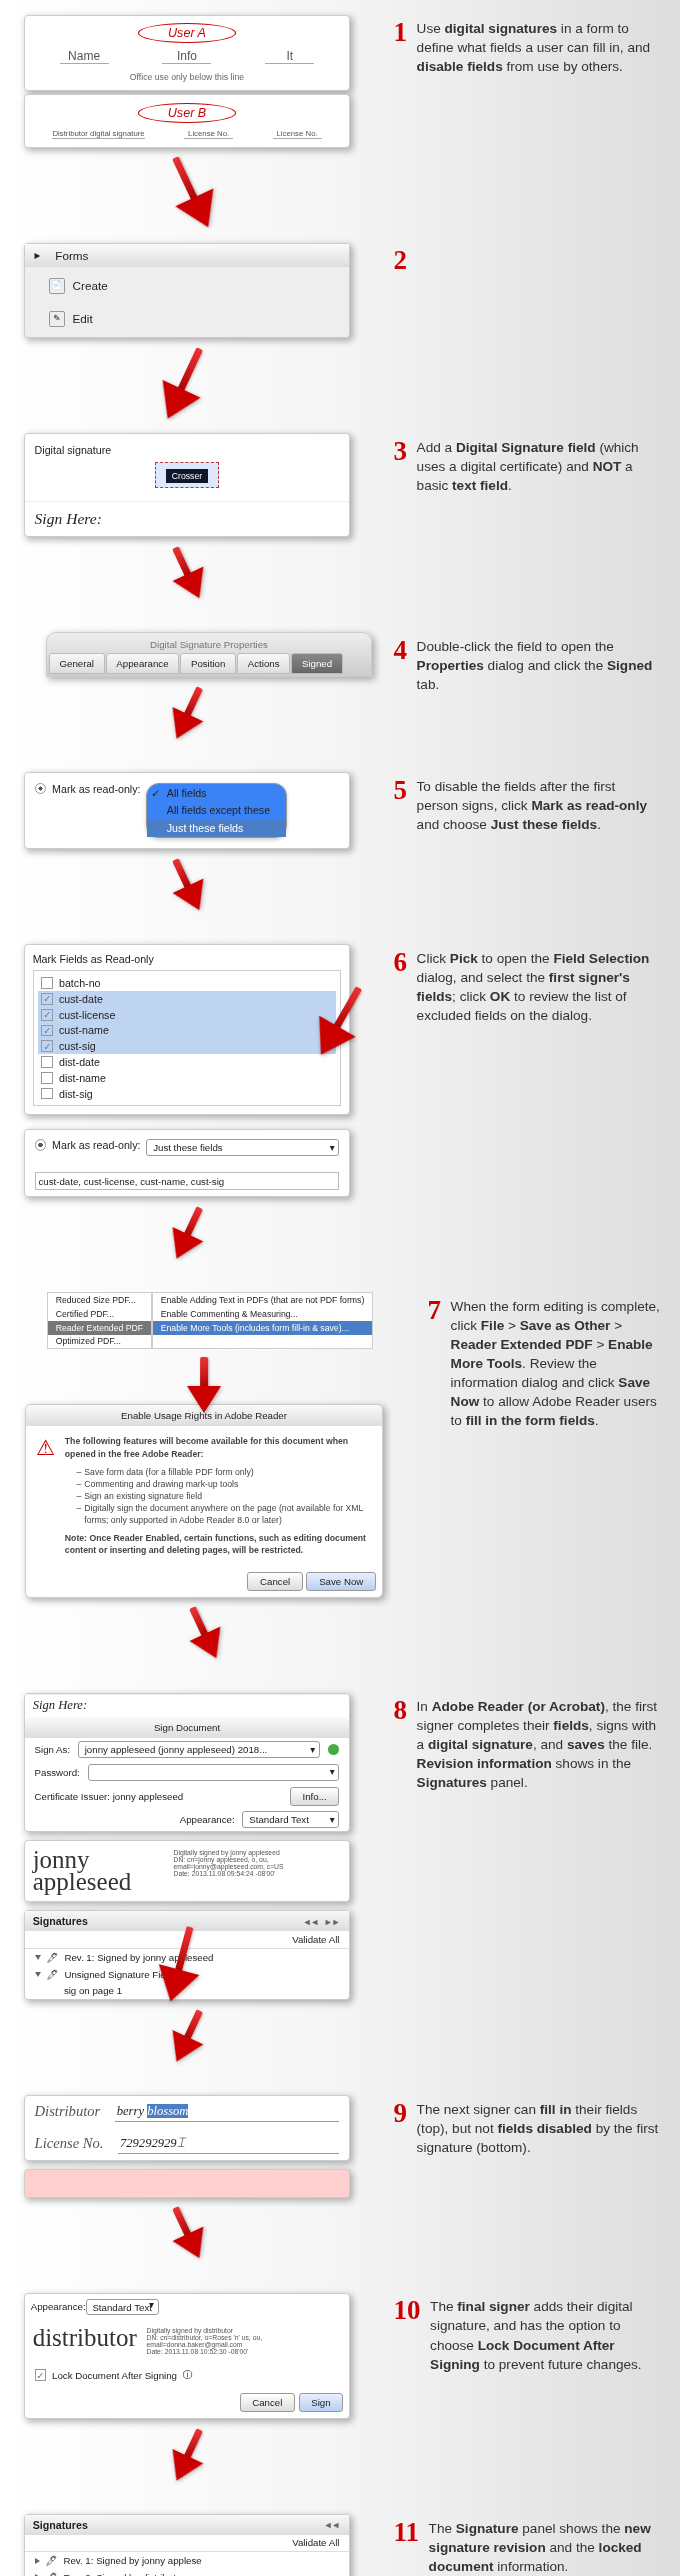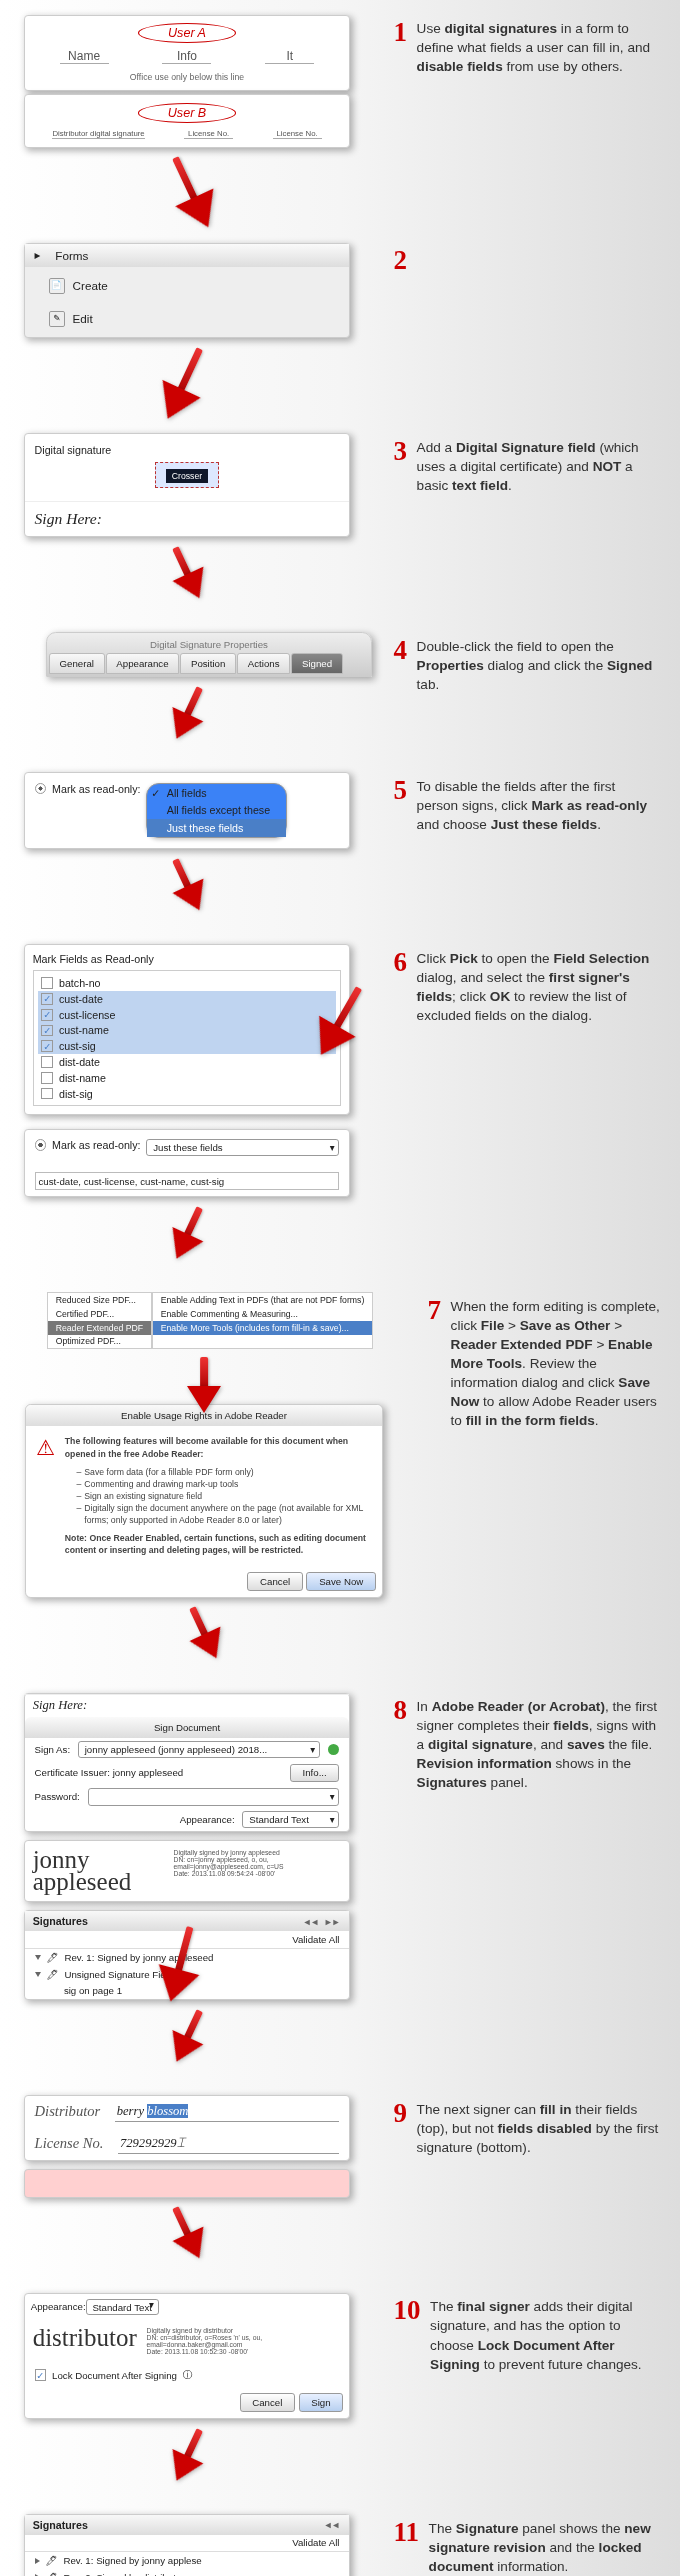--- a/index.html
+++ b/index.html
@@ -326,27 +326,27 @@
   <div class="left">
     <div class="panel sign-dlg">
       <div class="signhere" style="font-size:12.6px;padding:3.9px 7.8px">Sign Here:</div>
       <div class="dlg-head">Sign Document</div>
       <div class="frow">
             <span>Sign As:</span>
             <span class="dd-sel">jonny appleseed (jonny appleseed) 2018...</span>
             <span class="green-dot"></span>
           </div>
       <div class="frow">
+            <span>Password:</span>
+            <span class="dd-sel" style="height:17.5px"></span>
+          </div>
+      <div class="frow">
             <span>Certificate Issuer: jonny appleseed</span>
             <span style="flex:1"></span>
             <span class="btn">Info...</span>
-          </div>
-      <div class="frow">
-            <span>Password:</span>
-            <span class="dd-sel" style="height:17.5px"></span>
           </div>
       <div class="frow" style="justify-content:flex-end">
             <span>Appearance:</span>
             <span class="dd-sel" style="flex:0 0 97px">Standard Text</span>
           </div>
     </div>
     <div class="panel">
       <div class="sig-render">
         <div class="sig-name">jonny appleseed</div>
         <div class="sig-det">

